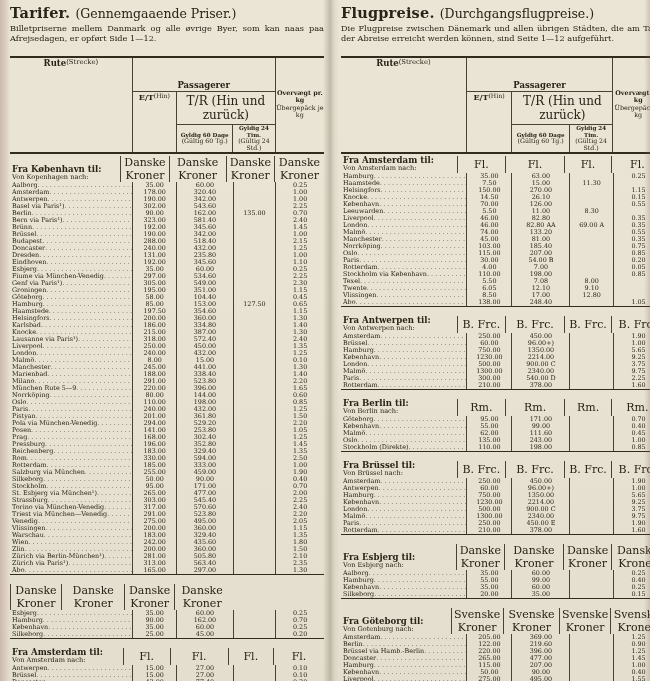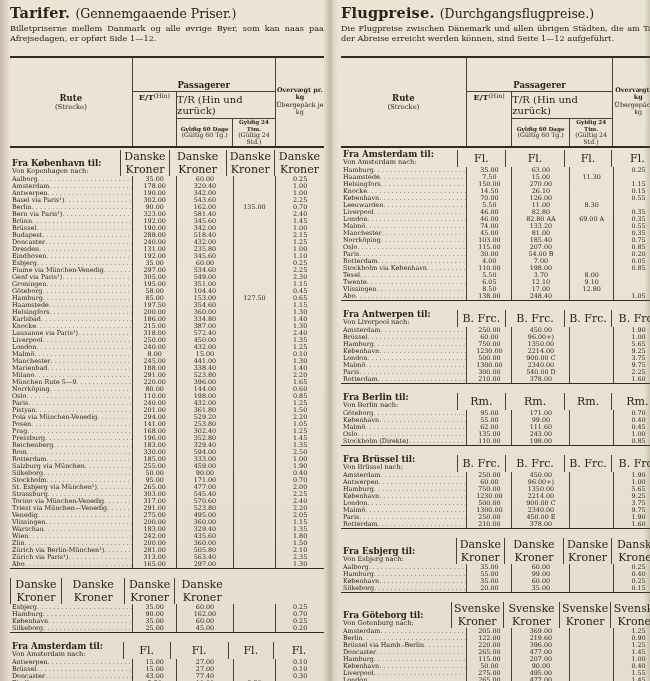--- a/index.html
+++ b/index.html
@@ -14,30 +14,30 @@
   .page-right{left:341px;width:322px;}
 
   .ptitle-line{margin:2px 0 2px 0;line-height:16px;white-space:nowrap;}
   .ptitle{font-weight:bold;font-size:14.5px;letter-spacing:.2px;}
   .psub{font-size:12.5px;}
   .intro{font-size:8.2px;line-height:9.6px;text-align:justify;margin-bottom:13px;}
 
   
   .thead{display:flex;border-top:2px solid #332c1e;border-bottom:2px solid #332c1e;align-items:stretch;margin-top:2px;}
   .bold{font-weight:bold;}
-  .th-rute{width:39%;display:flex;flex-direction:column;justify-content:center;text-align:center;}
+  .th-rute{width:39%;display:flex;flex-direction:row;justify-content:center;text-align:center;}
   .th-rute-main{font-weight:bold;font-size:8.5px;}
   .th-rute-sub{font-size:6.8px;}
   .th-pass{width:45.5%;border-left:1px solid #4a4130;display:flex;flex-direction:column;}
   .th-pass-title{font-weight:bold;font-size:8.5px;text-align:center;border-bottom:1px solid #4a4130;padding:2px 0 1px;margin-top:20px;}
   .th-pass-body{display:flex;flex:1;}
   .th-et{width:30.8%;display:flex;justify-content:center;text-align:center;}
   .th-et-main{font-size:8px;}
   .th-tr{width:69.2%;border-left:1px solid #4a4130;display:flex;flex-direction:column;}
-  .th-tr-title{font-size:10px;border-bottom:1px solid #4a4130;padding:2px 0;}
+  .th-tr-title{font-size:12px;text-align:center;border-bottom:1px solid #4a4130;padding:2px 0;}
   .th-tr-cols{display:flex;flex:1;}
   .th-col{width:57.1%;display:flex;flex-direction:column;justify-content:center;text-align:center;font-weight:bold;font-size:5.6px;line-height:6.6px;}
   .th-col.c24x{width:42.9%;border-left:1px solid #4a4130;}
   .small{font-weight:normal;font-size:6.2px;}
   .th-ov{width:15.5%;border-left:1px solid #4a4130;display:flex;flex-direction:column;justify-content:center;text-align:center;font-size:6.4px;line-height:7.4px;}
   .th-ov .da{font-weight:bold;}
 
   
   .section{border-bottom:1.6px solid #332c1e;margin-bottom:7px;padding-top:2px;}
   .trow{display:flex;align-items:stretch;min-height:7px;}
@@ -1002,21 +1002,21 @@
             <div class="cell pcell fv c3">198.00</div>
             <div class="cell pcell fv c4"></div>
             <div class="cell pcell fv c5">0.85</div>
           </div>
           <div class="trow">
             <div class="cell rcell">
               <span class="city">Texel</span>
               <span class="leader"></span>
             </div>
             <div class="cell pcell fv c2">5.50</div>
-            <div class="cell pcell fv c3">3.70</div>
+            <div class="cell pcell fv c3">7.08</div>
             <div class="cell pcell fv c4">8.00</div>
             <div class="cell pcell fv c5"></div>
           </div>
           <div class="trow">
             <div class="cell rcell">
               <span class="city">Twente</span>
               <span class="leader"></span>
             </div>
             <div class="cell pcell fv c2">6.05</div>
             <div class="cell pcell fv c3">12.10</div>
@@ -1041,21 +1041,21 @@
             <div class="cell pcell fv c2">138.00</div>
             <div class="cell pcell fv c3">248.40</div>
             <div class="cell pcell fv c4"></div>
             <div class="cell pcell fv c5">1.05</div>
           </div>
         </div>
         <div class="section">
           <div class="trow srow">
             <div class="cell rcell stitle">
               <div class="tda">Fra Antwerpen til:</div>
-              <div class="tde">Von Liverpool nach:</div>
+              <div class="tde">Von Antwerpen nach:</div>
             </div>
             <div class="cell pcell cur c2">B. Frc.</div>
             <div class="cell pcell cur c3">B. Frc.</div>
             <div class="cell pcell cur c4">B. Frc.</div>
             <div class="cell pcell cur c5">B. Frc.</div>
           </div>
           <div class="trow">
             <div class="cell rcell">
               <span class="city">Amsterdam</span>
               <span class="leader"></span>

